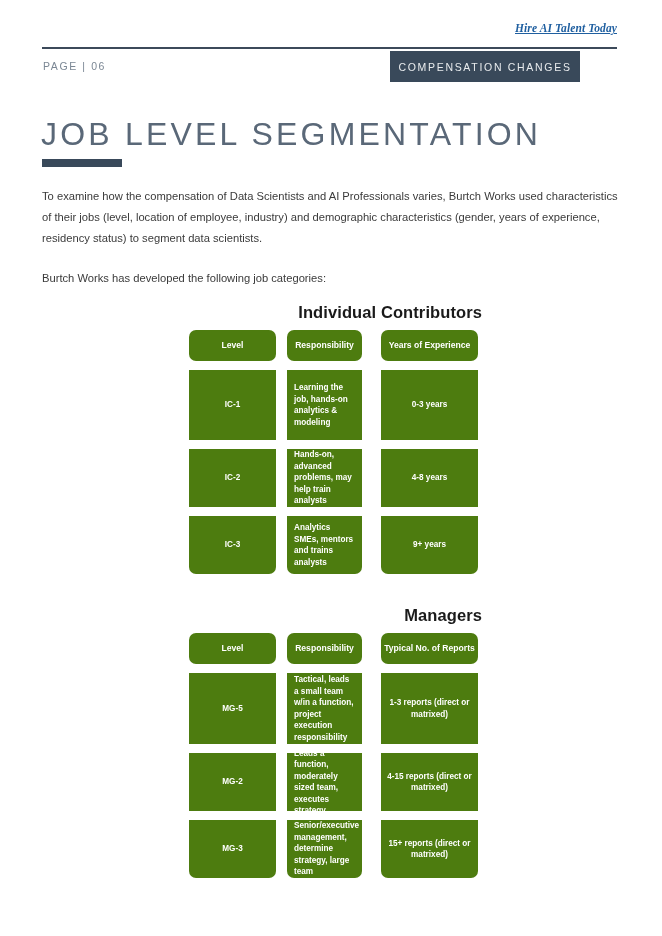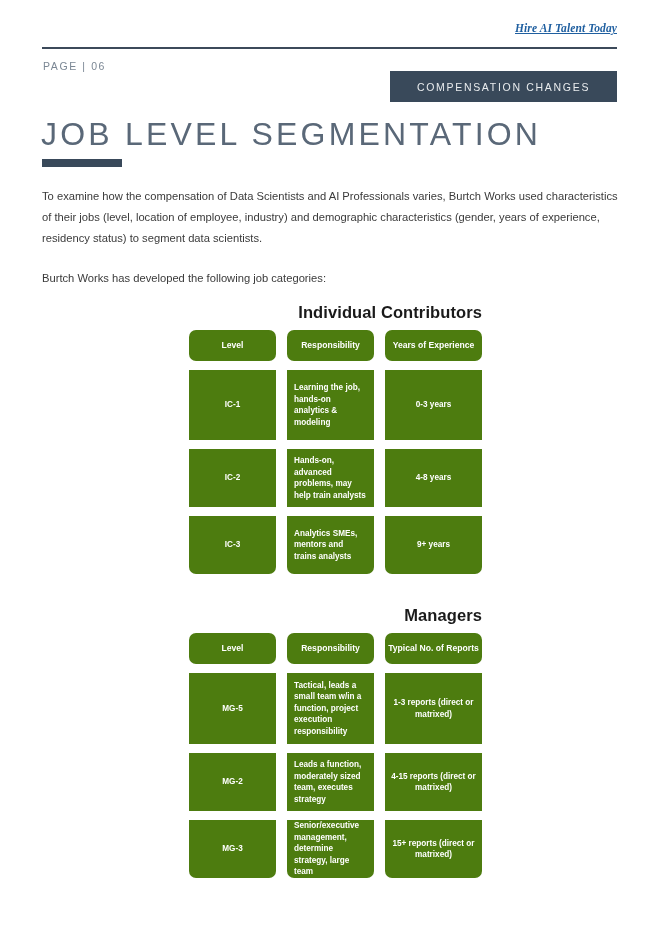--- a/index.html
+++ b/index.html
@@ -46,27 +46,26 @@
     left: 42px;
     top: 47px;
     width: 575px;
     height: 2px;
     background: #3c4a5a;
   }
   .header-banner {
     position: absolute;
     left: 390px;
     top: 51px;
-    width: 227px;
+    width: 190px;
     height: 31px;
     background: #39495a;
     display: flex;
     align-items: center;
     justify-content: center;
-    margin-top: 20px;
   }
   .header-banner-label {
     font-size: 10.5px;
     letter-spacing: 1.7px;
     color: #e9ecee;
     font-weight: normal;
   }
   .page-number {
     position: absolute;
     left: 43px;
@@ -134,22 +133,22 @@
   .cell {
     background: #4d7c0f;
     color: #ffffff;
     box-sizing: border-box;
     display: flex;
     font-size: 8.2px;
     font-weight: bold;
     line-height: 11.5px;
   }
   .col-level   { width: 87px; }
-  .col-resp    { width: 87px; }
-  .col-third   { width: 97px; }
+  .col-resp    { width: 75px; }
+  .col-third   { width: 97px; margin-left: 8px; }
 
   .head-row .cell {
     height: 31px;
     align-items: center;
     justify-content: center;
     text-align: center;
     border-radius: 7px;
     font-size: 8.6px;
   }
 

